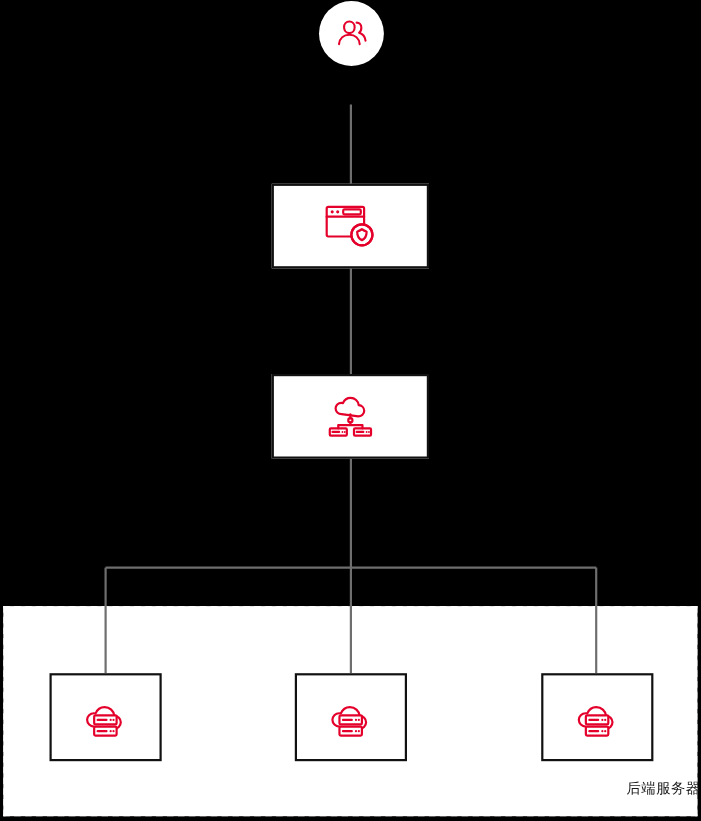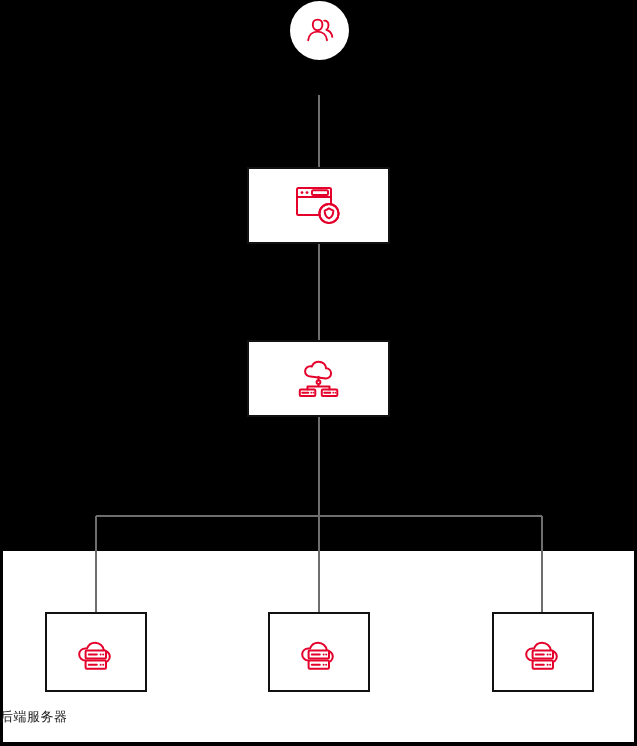--- a/index.html
+++ b/index.html
@@ -99,21 +99,21 @@
     align-items: center;
     justify-content: center;
   }
 
   
   .zone-caption {
     position: absolute;
     left: 0;
     top: 708px;
     width: 637px;
-    text-align: left;
+    text-align: right;
     font-size: 13px;
     color: #1a1a1a;
     letter-spacing: 0.5px;
   }
 
   svg.icon { display: block; }
 </style>
 </head>
 <body>
 

